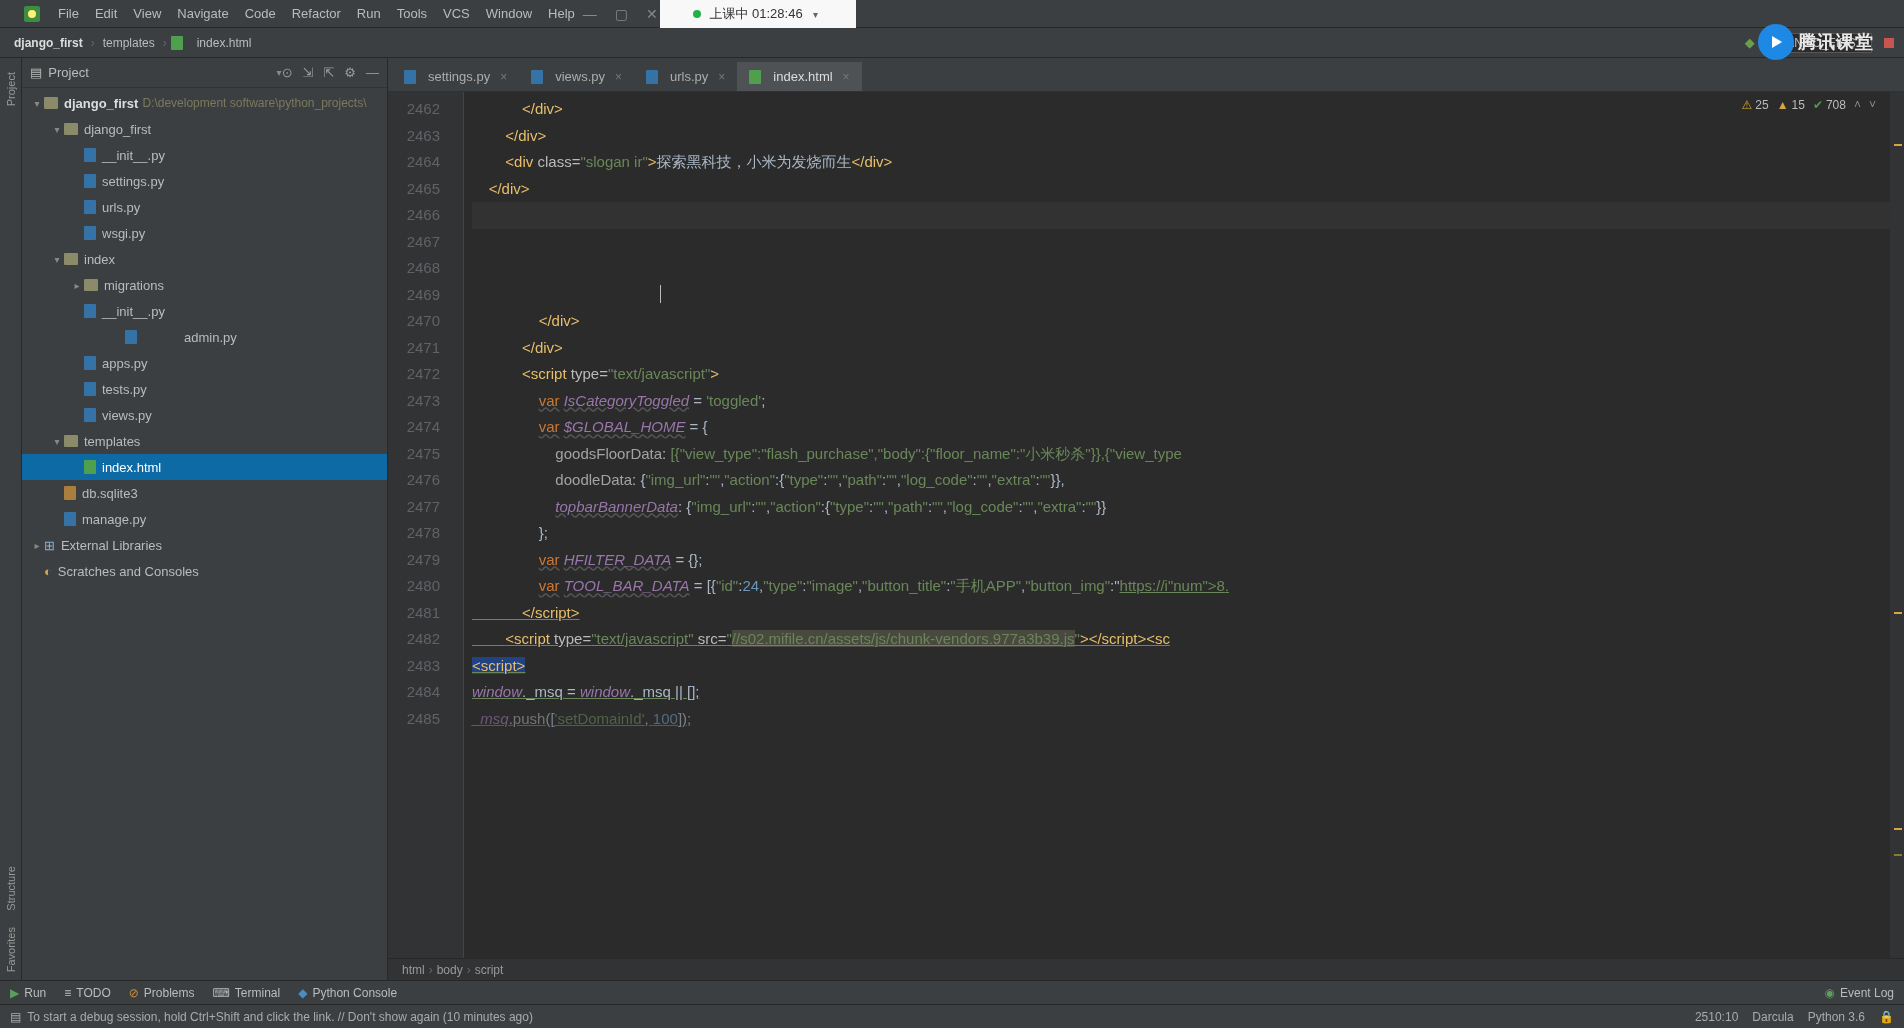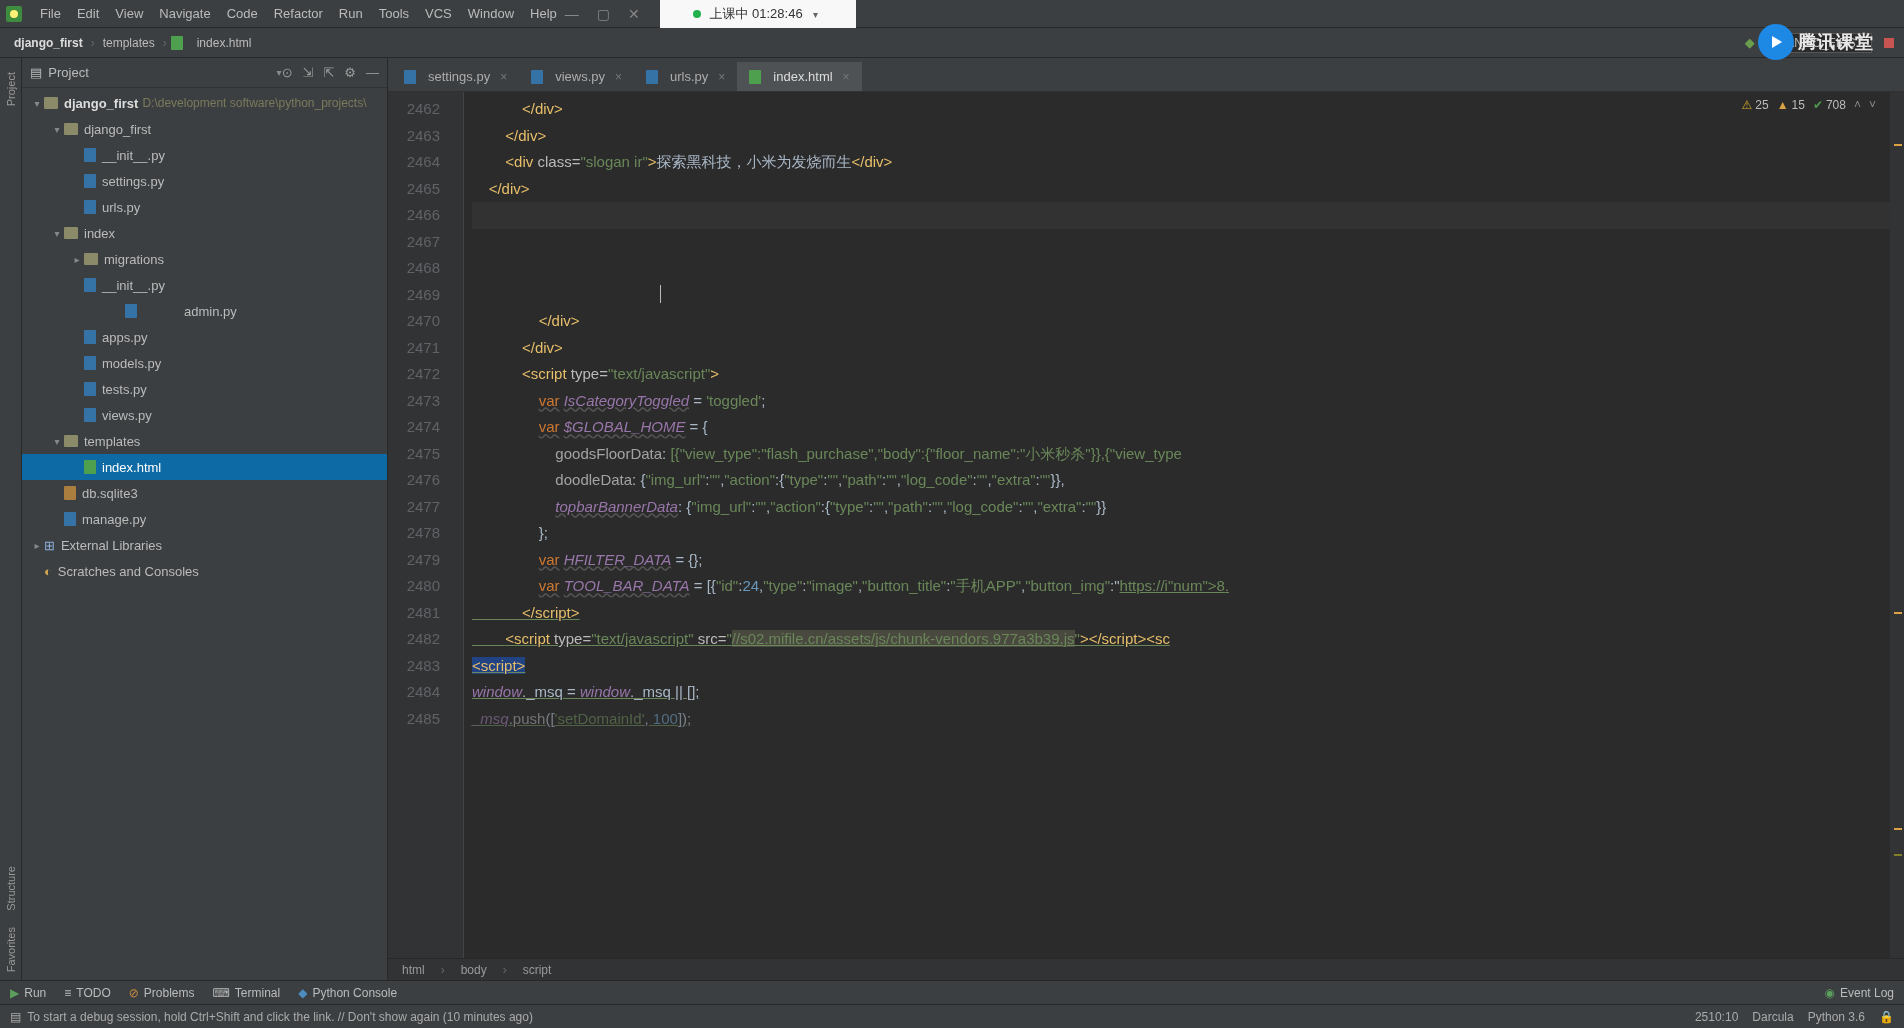--- a/index.html
+++ b/index.html
@@ -1,19 +1,19 @@
 <!DOCTYPE html>
 <html><head>
 <meta charset="utf-8">
 <style>
 * { margin: 0; padding: 0; box-sizing: border-box; font-family: 'Segoe UI', Arial, sans-serif; }
 body { background: #2b2b2b; color: #bbbbbb; font-size: 13px; overflow: hidden; width: 1904px; height: 1028px; position: relative; }
 
 
-.menubar { height: 28px; background: #3c3f41; display: flex; align-items: center; padding: 0 6px; border-bottom: 1px solid #282828; }
+.menubar { height: 28px; background: #3c3f41; display: flex; align-items: center; padding: 0 24px; border-bottom: 1px solid #282828; }
 .app-icon { width: 16px; height: 16px; margin-right: 10px; display: inline-block; }
 .menu-item { padding: 3px 8px; cursor: pointer; color: #bbbbbb; }
 .title-center { flex: 1; text-align: center; color: #888; }
 .window-controls { display: flex; gap: 18px; margin-right: 10px; }
 .window-controls span { cursor: pointer; color: #888; font-size: 14px; }
 
 
 .overlay-bar { position: absolute; top: 0; left: 660px; width: 196px; height: 28px; background: #f8f8f8; color: #333; display: flex; align-items: center; justify-content: center; font-size: 13px; z-index: 100; }
 .overlay-bar .dot { width: 8px; height: 8px; background: #21b04b; border-radius: 50%; margin-right: 8px; }
 .overlay-bar .chev { margin-left: 6px; color: #666; font-size: 10px; }
@@ -82,21 +82,21 @@
 .insp-bar { position: absolute; top: 6px; right: 28px; display: flex; gap: 8px; font-size: 12px; z-index: 5; align-items: center; }
 .insp-bar .chip { display: flex; align-items: center; gap: 3px; }
 .tri-y { color: #e0b023; }
 .tri-w { color: #d9a343; }
 .chk-g { color: #4e9a4e; }
 
 
 .err-stripe { position: absolute; right: 0; top: 0; width: 14px; height: 100%; background: #313335; }
 .err-stripe .mark { position: absolute; right: 2px; width: 8px; height: 2px; }
 
-.breadcrumb-bar { height: 22px; background: #313335; display: flex; align-items: center; padding-left: 14px; font-size: 12px; color: #999; gap: 16px; border-top: 1px solid #282828; }
+.breadcrumb-bar { height: 22px; background: #313335; display: flex; align-items: center; padding-left: 14px; font-size: 12px; color: #999; gap: 4px; border-top: 1px solid #282828; }
 .breadcrumb-bar .sep2 { color: #666; }
 
 
 .bottom-bar { height: 24px; background: #3c3f41; display: flex; align-items: center; padding: 0 10px; border-top: 1px solid #282828; gap: 18px; font-size: 12px; }
 .bottom-bar .bitem { display: flex; align-items: center; gap: 5px; cursor: pointer; }
 .spacer { flex: 1; }
 
 
 .statusbar { height: 24px; background: #3c3f41; display: flex; align-items: center; padding: 0 10px; border-top: 1px solid #282828; font-size: 12px; color: #aaa; gap: 14px; }
 .statusbar .left-msg { flex: 0 0 auto; display:flex; align-items:center; gap:6px; }
@@ -201,20 +201,25 @@
           <div class="tree-row" style="padding-left: 48px;">
             <span class="chev"></span>
             <span class="file-ic py"></span>
             <span>settings.py</span>
           </div>
           <div class="tree-row" style="padding-left: 48px;">
             <span class="chev"></span>
             <span class="file-ic py"></span>
             <span>urls.py</span>
           </div>
+          <div class="tree-row" style="padding-left: 48px;">
+            <span class="chev"></span>
+            <span class="file-ic py"></span>
+            <span>wsgi.py</span>
+          </div>
           <div class="tree-row" style="padding-left: 28px;">
             <span class="chev">▾</span>
             <span class="folder-ic"></span>
             <span>index</span>
           </div>
           <div class="tree-row" style="padding-left: 48px;">
             <span class="chev">▸</span>
             <span class="folder-ic"></span>
             <span>migrations</span>
           </div>
@@ -225,25 +230,20 @@
           </div>
           <div class="tree-row" style="padding-left: 48px; gap: 41px;">
             <span class="chev"></span>
             <span class="file-ic py"></span>
             <span>admin.py</span>
           </div>
           <div class="tree-row" style="padding-left: 48px;">
             <span class="chev"></span>
             <span class="file-ic py"></span>
             <span>apps.py</span>
-          </div>
-          <div class="tree-row" style="padding-left: 48px;">
-            <span class="chev"></span>
-            <span class="file-ic py"></span>
-            <span>models.py</span>
           </div>
           <div class="tree-row" style="padding-left: 48px;">
             <span class="chev"></span>
             <span class="file-ic py"></span>
             <span>tests.py</span>
           </div>
           <div class="tree-row" style="padding-left: 48px;">
             <span class="chev"></span>
             <span class="file-ic py"></span>
             <span>views.py</span>

